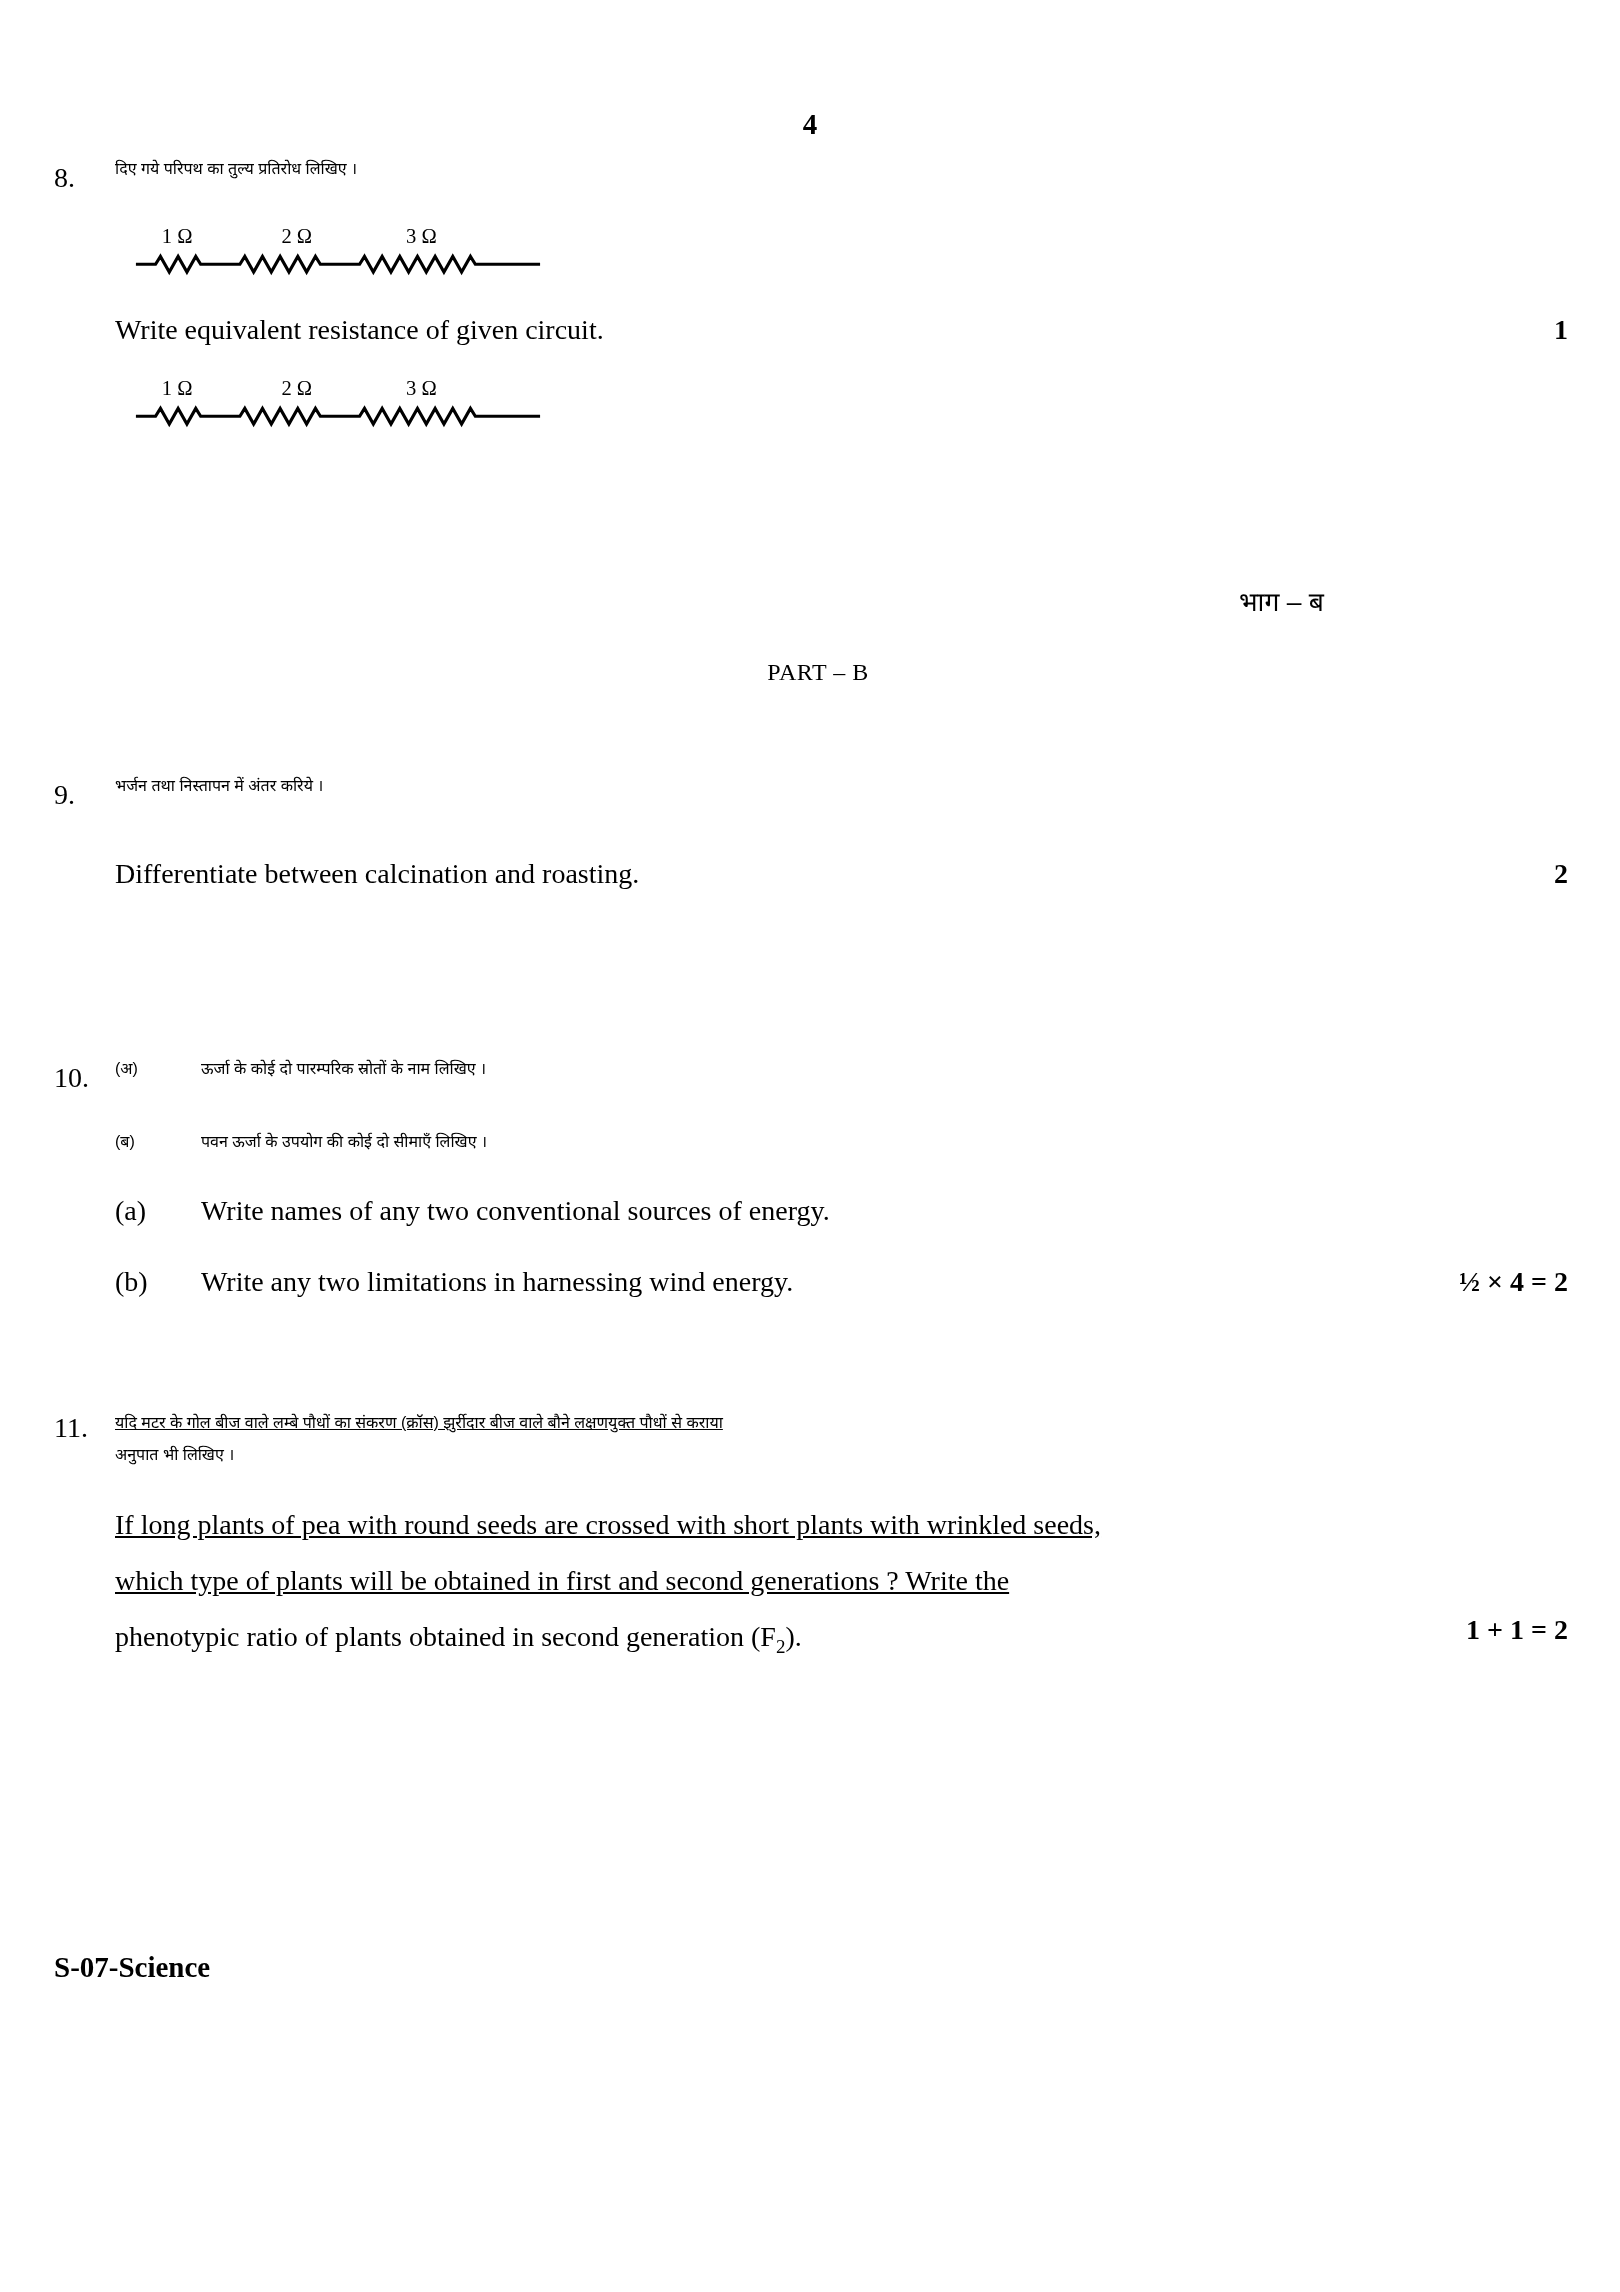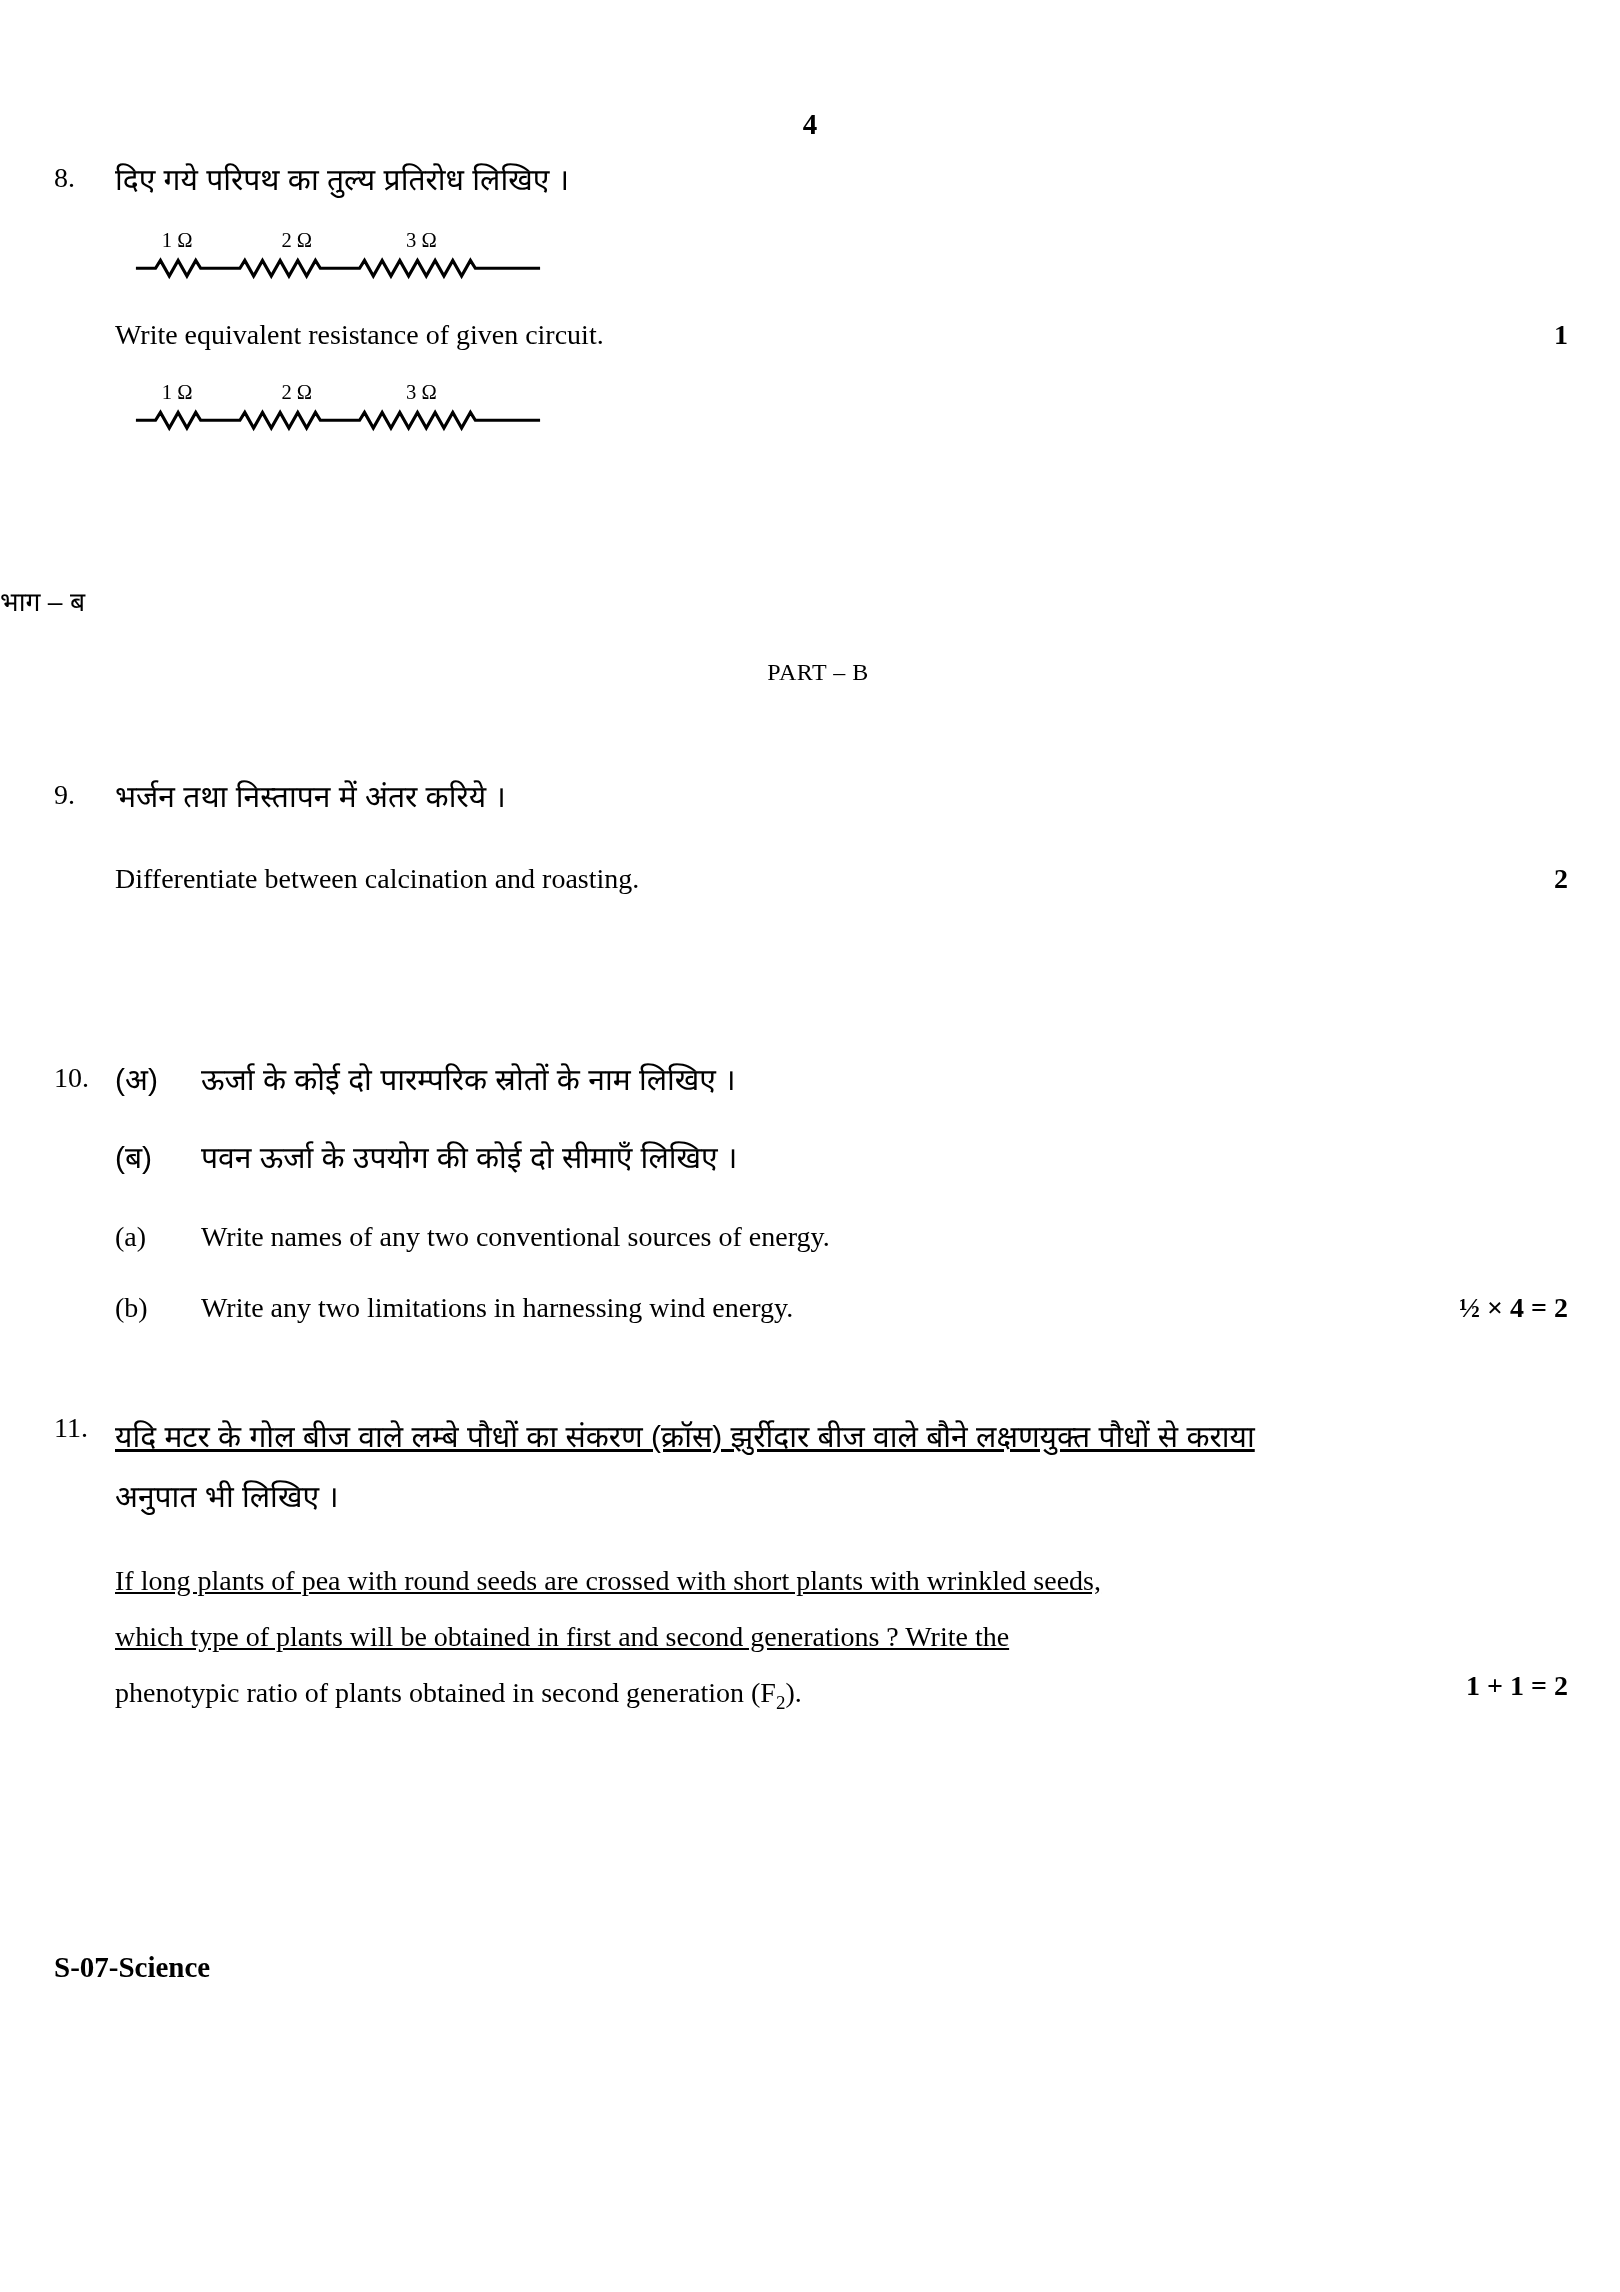--- a/index.html
+++ b/index.html
@@ -62,21 +62,21 @@
     font-weight: bold;
     font-size: 28px;
     line-height: 1.5;
     text-align: right;
     white-space: nowrap;
     padding-left: 23.5px;
   }
 
   .hindi {
     font-family: "Liberation Sans", "DejaVu Sans", sans-serif;
-    font-size: 30px;
+    font-size: 16px;
     line-height: 1.55;
   }
   .english {
     font-family: "Liberation Serif", "DejaVu Serif", serif;
     font-size: 28px;
     line-height: 1.5;
   }
   .justify {
     text-align: justify;
     text-justify: inter-word;
@@ -89,21 +89,21 @@
   }
   .circuit svg {
     display: block;
   }
 
   
   .part-heading-hi {
     position: absolute;
     left: 0;
     width: 1324px;
-    text-align: left;
+    text-align: right;
     font-family: "Liberation Sans", "DejaVu Sans", sans-serif;
     font-size: 26.5px;
   }
   .part-heading-en {
     position: absolute;
     left: 8px;
     width: 1620px;
     text-align: center;
     font-size: 24px;
     font-weight: normal;

